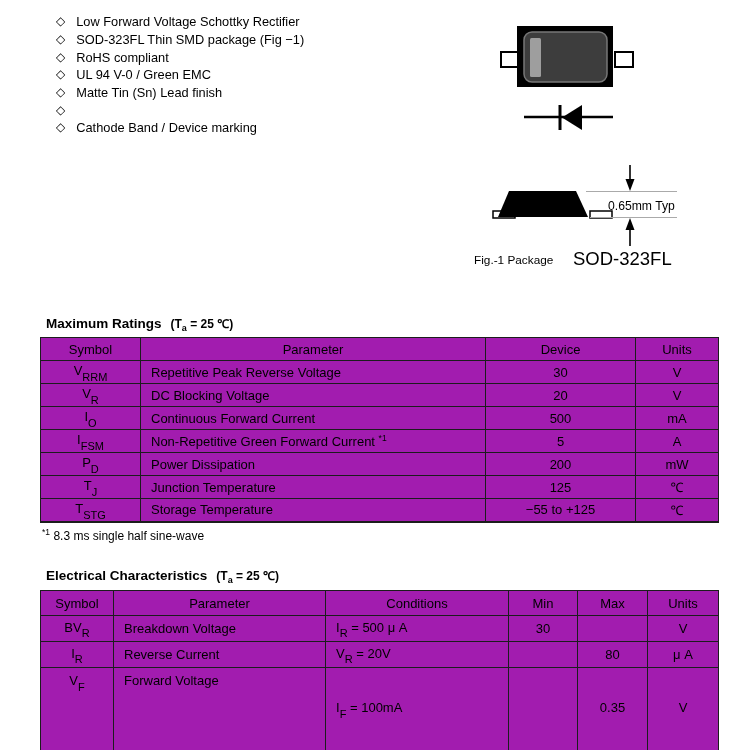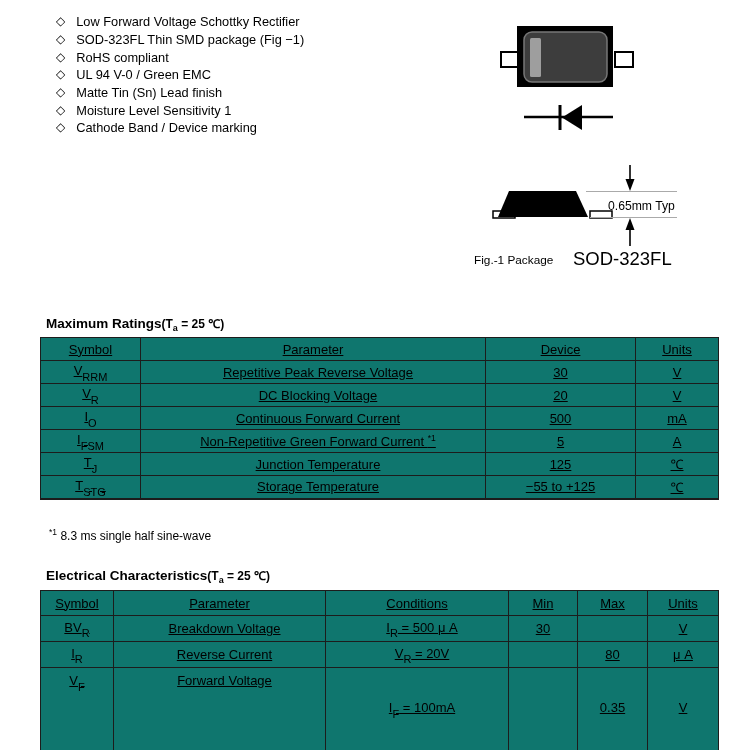--- a/index.html
+++ b/index.html
@@ -10,44 +10,44 @@
   .features { position:absolute; left:56px; top:13px; }
   .feature-item { display:flex; align-items:center; height:17.7px; font-size:12.8px; white-space:nowrap; }
   .feature-item .diamond { font-size:12px; margin-right:11px; position:relative; top:-0.5px; }
 
   
   .figure-svg { position:absolute; left:472px; top:8px; }
   .figure-svg text { font-family:"Liberation Sans", sans-serif; fill:#000; }
 
   
   .sec-title { position:absolute; font-size:13.5px; font-weight:bold; white-space:nowrap; }
-  .sec-title .ta { font-size:12px; }
+  .sec-title .ta { margin-left:9px; font-size:12px; }
   .sec-title .ta sub { font-size:9px; }
   .mr-title { left:46px; top:315px; }
   .ec-title { left:46px; top:567px; }
 
   
-  table { position:absolute; border-collapse:collapse; table-layout:fixed; font-size:13px; background:#0f766e;text-decoration:underline; }
+  table { position:absolute; border-collapse:collapse; table-layout:fixed; font-size:13px; background:#a21caf; }
   th, td { border:1px solid #1c1c1c; text-align:center; font-weight:normal; padding:0; }
   .mr-table { left:40px; top:337px; width:678px; border-bottom:2px solid #1c1c1c; }
   .ec-table { left:40px; top:590px; width:678px; border-bottom:2px solid #1c1c1c; }
   .mr-table th { height:23px; }
   .mr-table td { height:23px; }
   .ec-table th { height:25px; }
   .ec-table td.r1 { height:26px; }
-  td.param, td.cond { text-align:center; padding-left:10px; }
+  td.param, td.cond { text-align:left; padding-left:10px; }
   sub.sym { font-size:11px; position:relative; top:2px; letter-spacing:0; }
   sup.fn { font-size:8.5px; }
   .vf-row td { height:52px; }
   .vf-top { vertical-align:top; padding-top:5px; }
   .twoline div { height:25px; line-height:26px;margin-top:27px; }
   td.cond .twoline div { line-height:25px; }
 
   
-  .footnote { position:absolute; left:49px; top:527px; font-size:12px; }
+  .footnote { position:absolute; left:42px; top:527px; font-size:12px; }
   .footnote sup { font-size:8.5px; }
 </style>
 </head>
 <body>
 
 <div class="features">
   <div class="feature-item">
     <span class="diamond">◇</span>
     <span>Low Forward Voltage Schottky Rectifier</span>
   </div>
@@ -62,21 +62,20 @@
   <div class="feature-item">
     <span class="diamond">◇</span>
     <span>UL 94 V-0 / Green EMC</span>
   </div>
   <div class="feature-item">
     <span class="diamond">◇</span>
     <span>Matte Tin (Sn) Lead finish</span>
   </div>
   <div class="feature-item">
     <span class="diamond">◇</span>
-    <span>Moisture Level Sensitivity 1</span>
   </div>
   <div class="feature-item">
     <span class="diamond">◇</span>
     <span>Cathode Band / Device marking</span>
   </div>
 </div>
 
 <svg class="figure-svg" width="272" height="268" viewBox="0 0 272 268">
 
   <rect x="29" y="44" width="18" height="15" fill="#ffffff" stroke="#000" stroke-width="2"></rect>
@@ -149,20 +148,26 @@
     <td><span>I</span><sub class="sym">O</sub></td>
     <td class="param">Continuous Forward Current</td>
     <td>500</td>
     <td>mA</td>
   </tr>
   <tr>
     <td><span>I</span><sub class="sym">FSM</sub></td>
     <td class="param"><span>Non-Repetitive Green Forward Current </span><sup class="fn">*1</sup></td>
     <td>5</td>
     <td>A</td>
+  </tr>
+  <tr>
+    <td><span>P</span><sub class="sym">D</sub></td>
+    <td class="param">Power Dissipation</td>
+    <td>200</td>
+    <td>mW</td>
   </tr>
   <tr>
     <td><span>T</span><sub class="sym">J</sub></td>
     <td class="param">Junction Temperature</td>
     <td>125</td>
     <td>℃</td>
   </tr>
   <tr>
     <td><span>T</span><sub class="sym">STG</sub></td>
     <td class="param">Storage Temperature</td>

